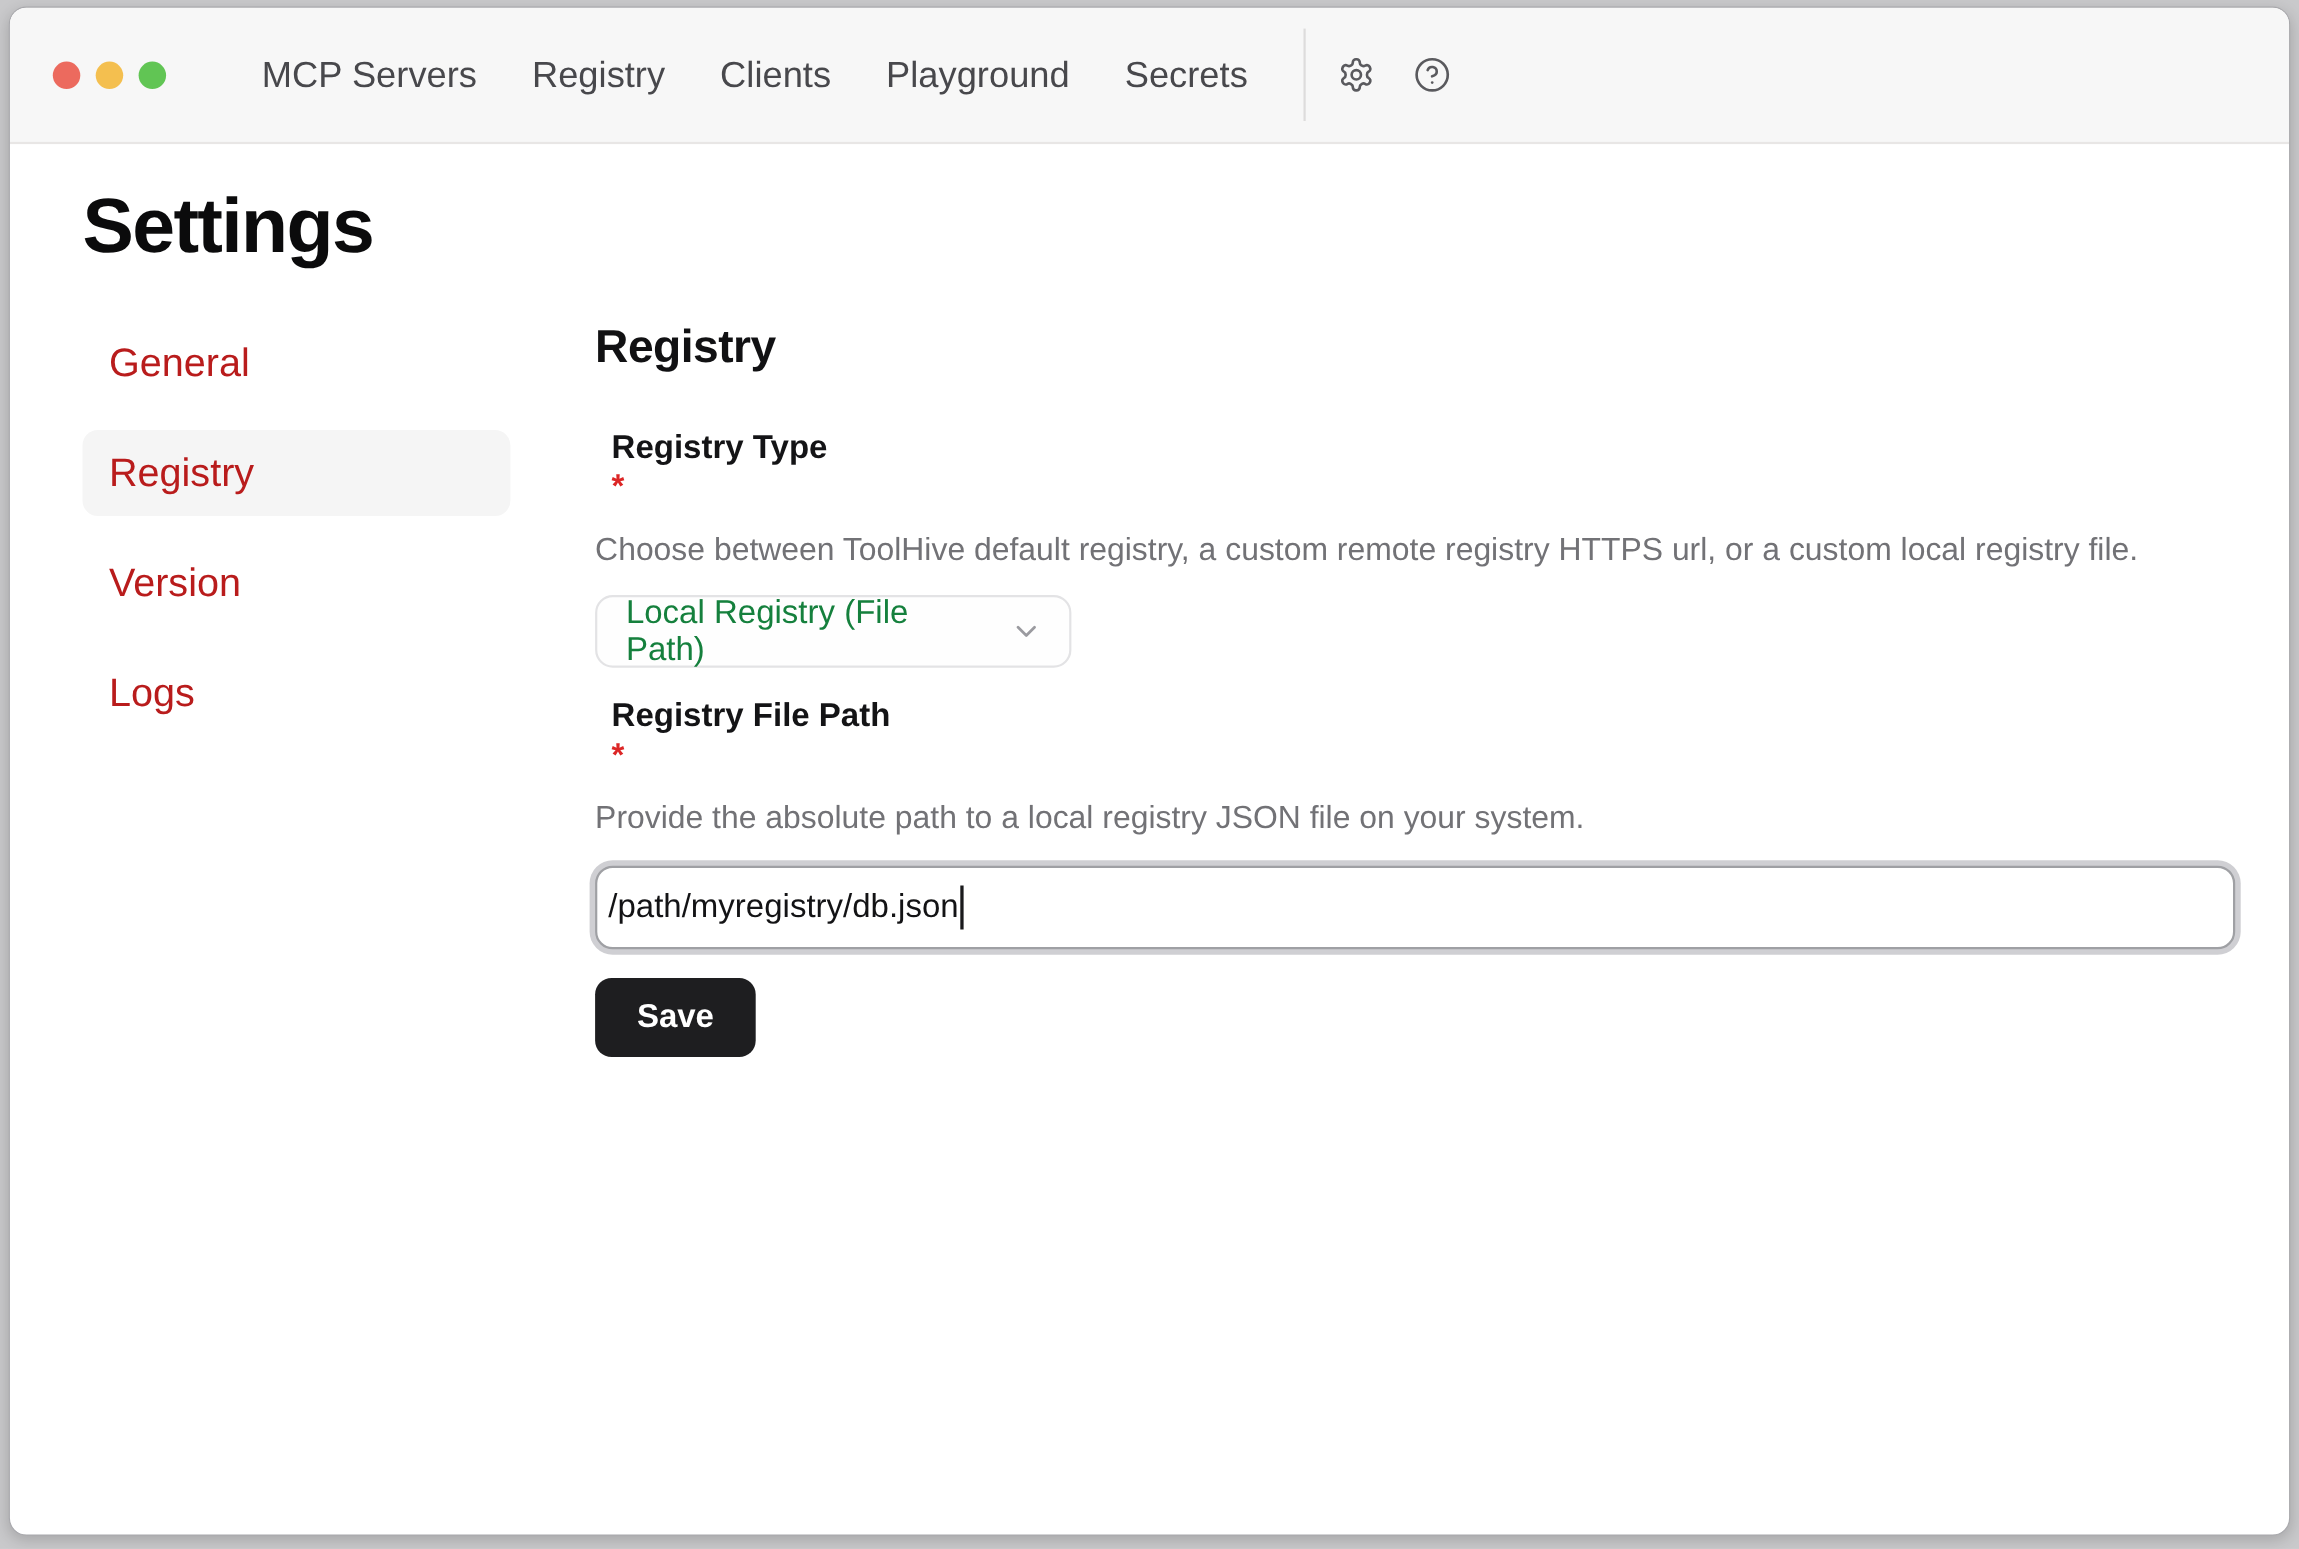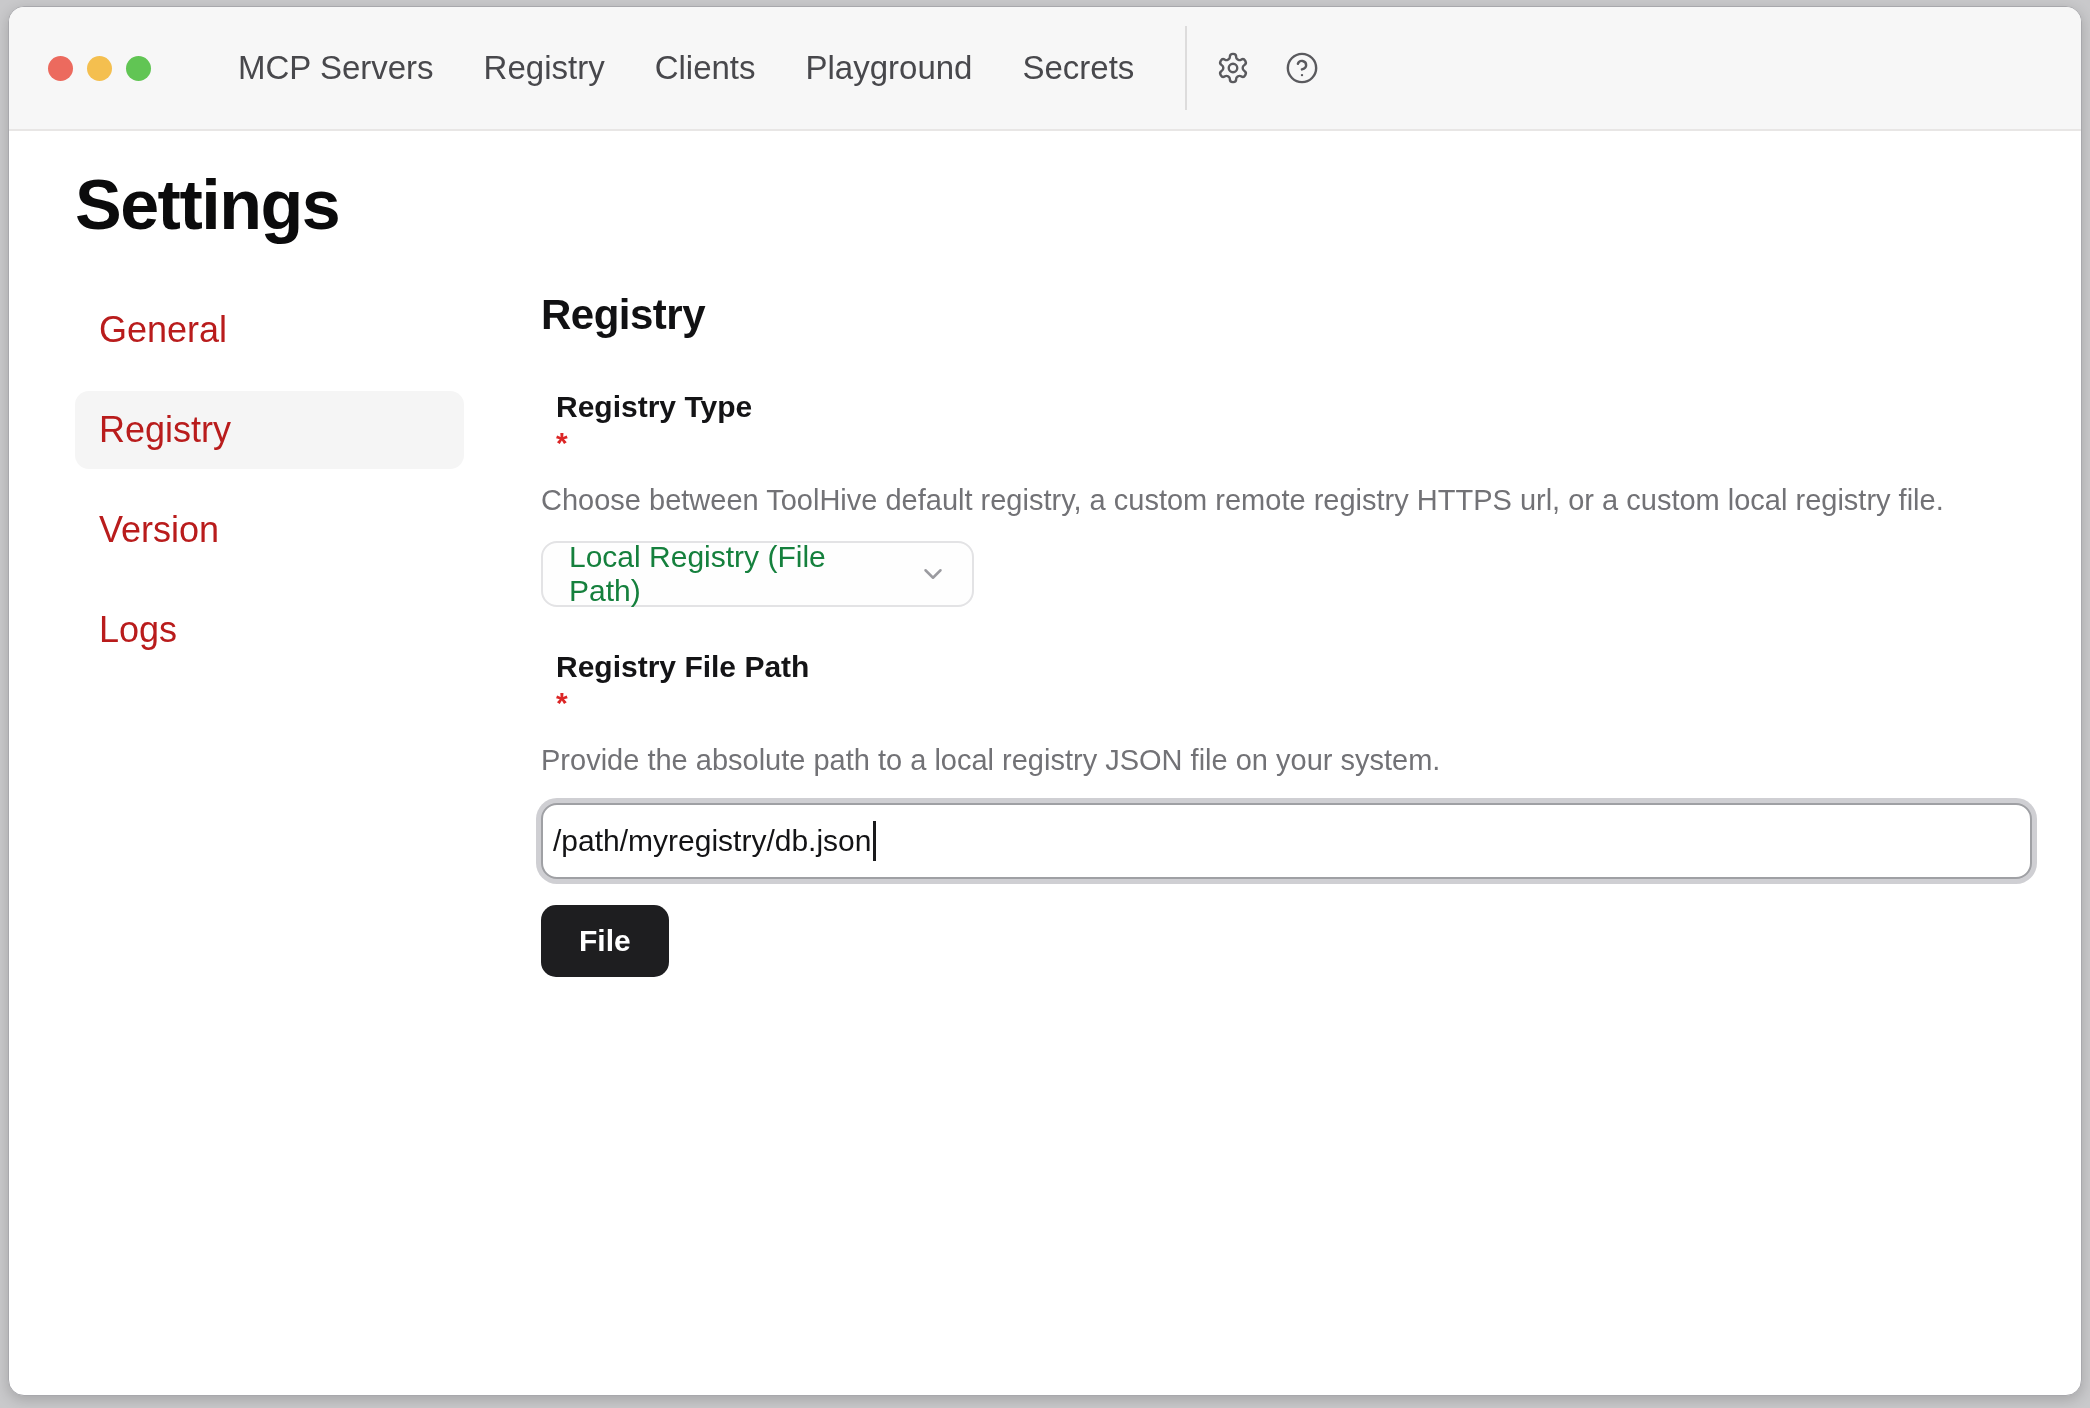--- a/index.html
+++ b/index.html
@@ -111,21 +111,21 @@
     width: 433px; height: 66px;
     border: 2px solid #e3e3e5;
     border-radius: 16px;
     background: #fefefe;
     display: flex; align-items: center; justify-content: space-between;
     padding: 0 24px 0 26px;
     cursor: default;
   }
   .select-value { font-size: 30px; color: #15803d; }
   .select-box svg { width: 30px; height: 30px; color: #9b9ba0; flex-shrink: 0; margin-left: 18px; }
-  .field-2 .field-label-row { margin-top: 42px; }
+  .field-2 .field-label-row { margin-top: 26px; }
   .text-input {
     margin-top: 24px;
     height: 76px;
     width: 100%;
     background: #ffffff;
     border: 2px solid #9fa0a4;
     box-shadow: 0 0 0 5px #cfcfd3;
     border-radius: 16px;
     display: flex; align-items: center;
     padding: 0 10px;
@@ -236,17 +236,17 @@
             <span>Registry File Path</span>
             <span class="required">*</span>
           </div>
           <div class="field-desc">Provide the absolute path to a local registry JSON file on your system.</div>
           <div class="text-input" role="textbox">
             <span class="input-value">/path/myregistry/db.json</span>
             <span class="caret"></span>
           </div>
         </div>
 
-        <button class="save-btn">File</button>
+        <button class="save-btn">Save</button>
       </div>
     </div>
   </div>
 </div>
 
 </body></html>

